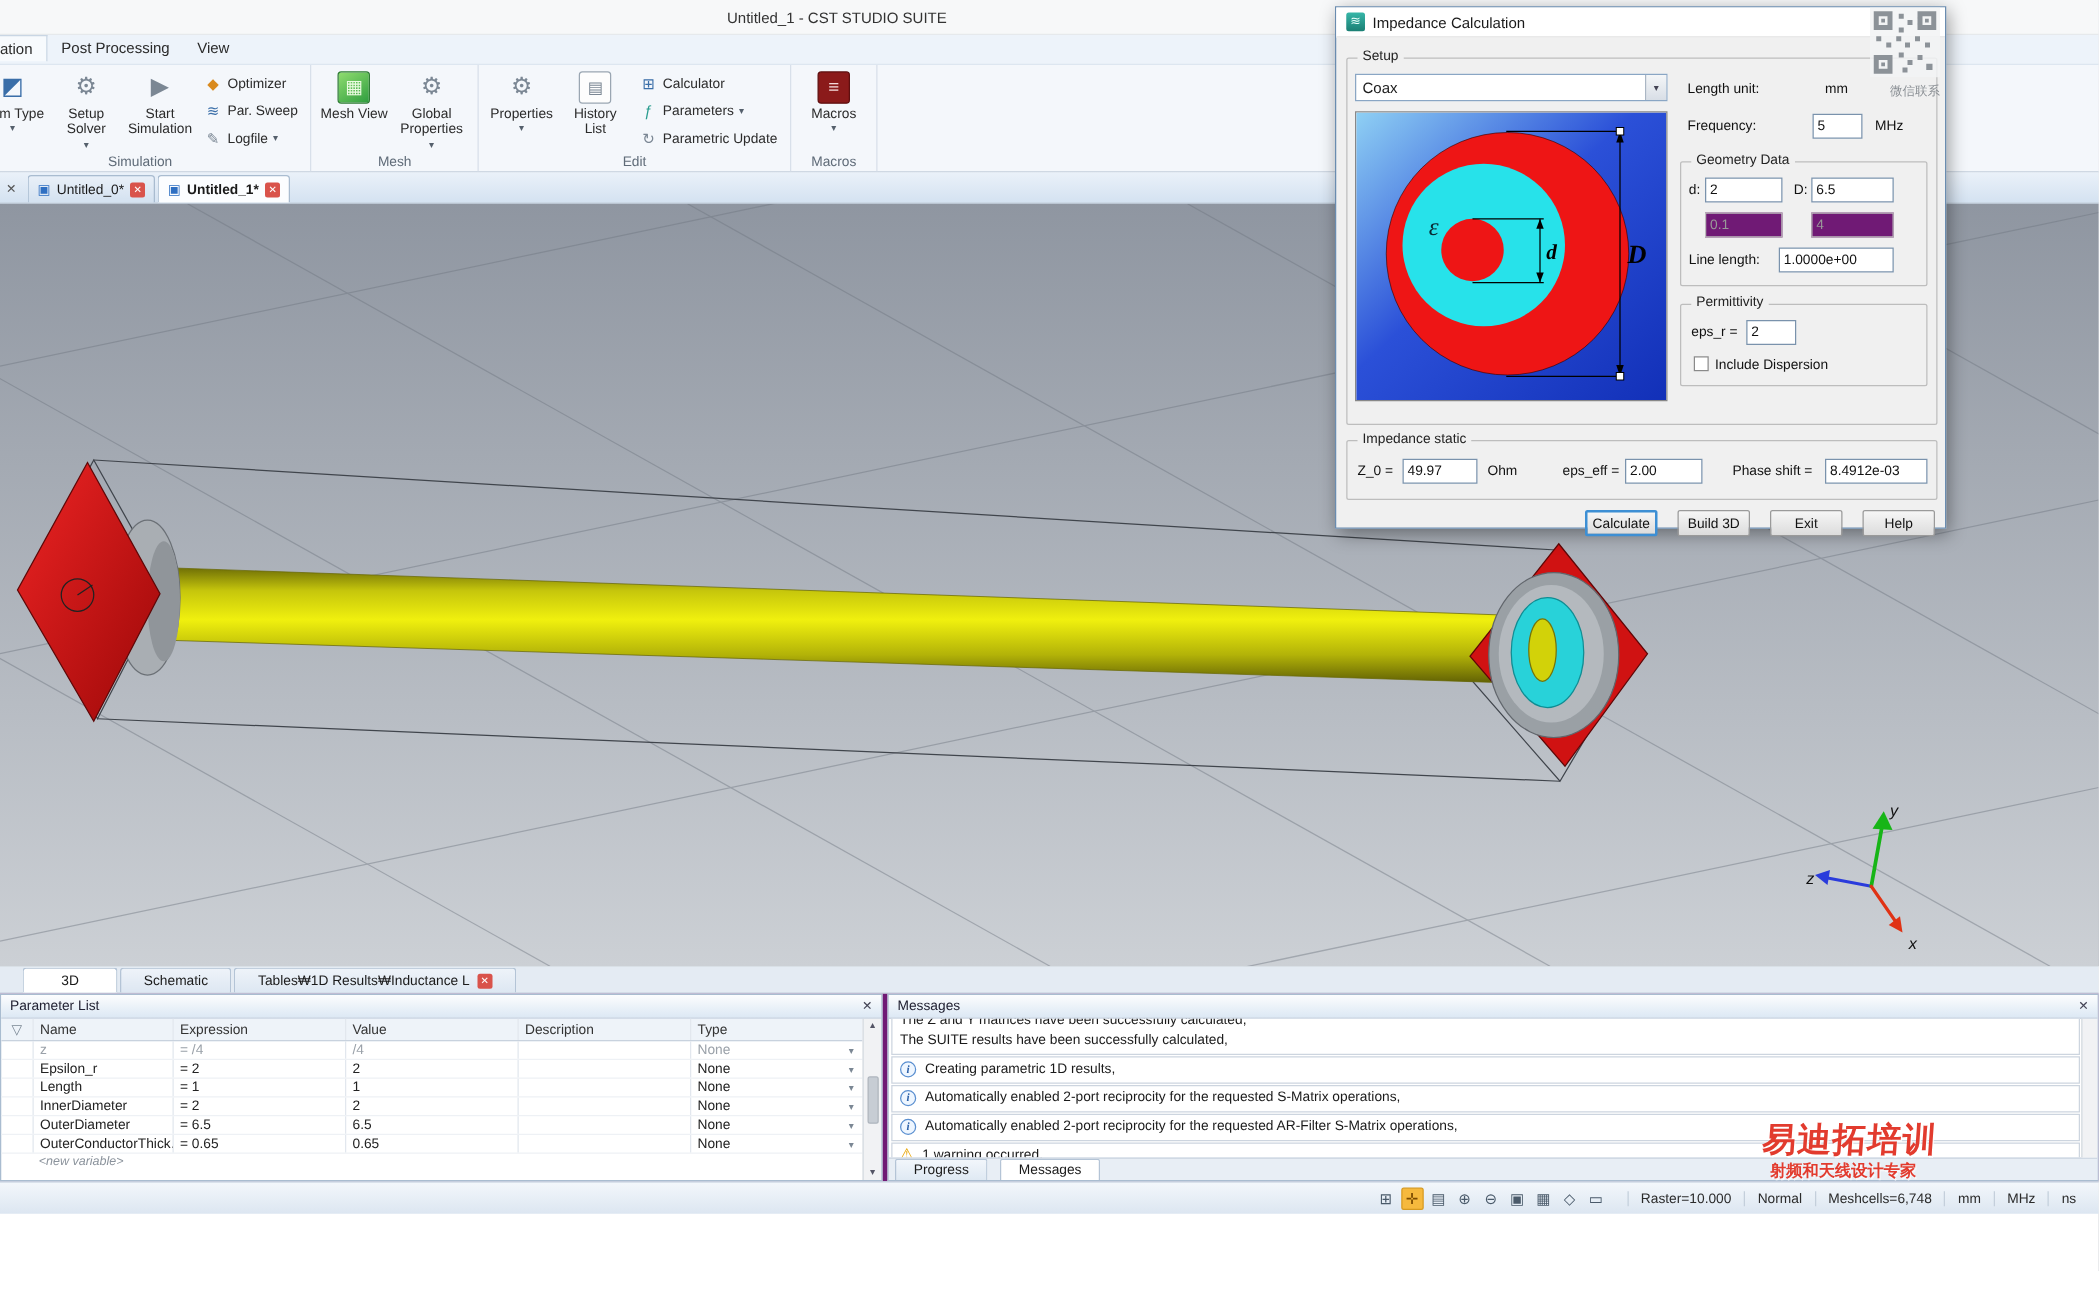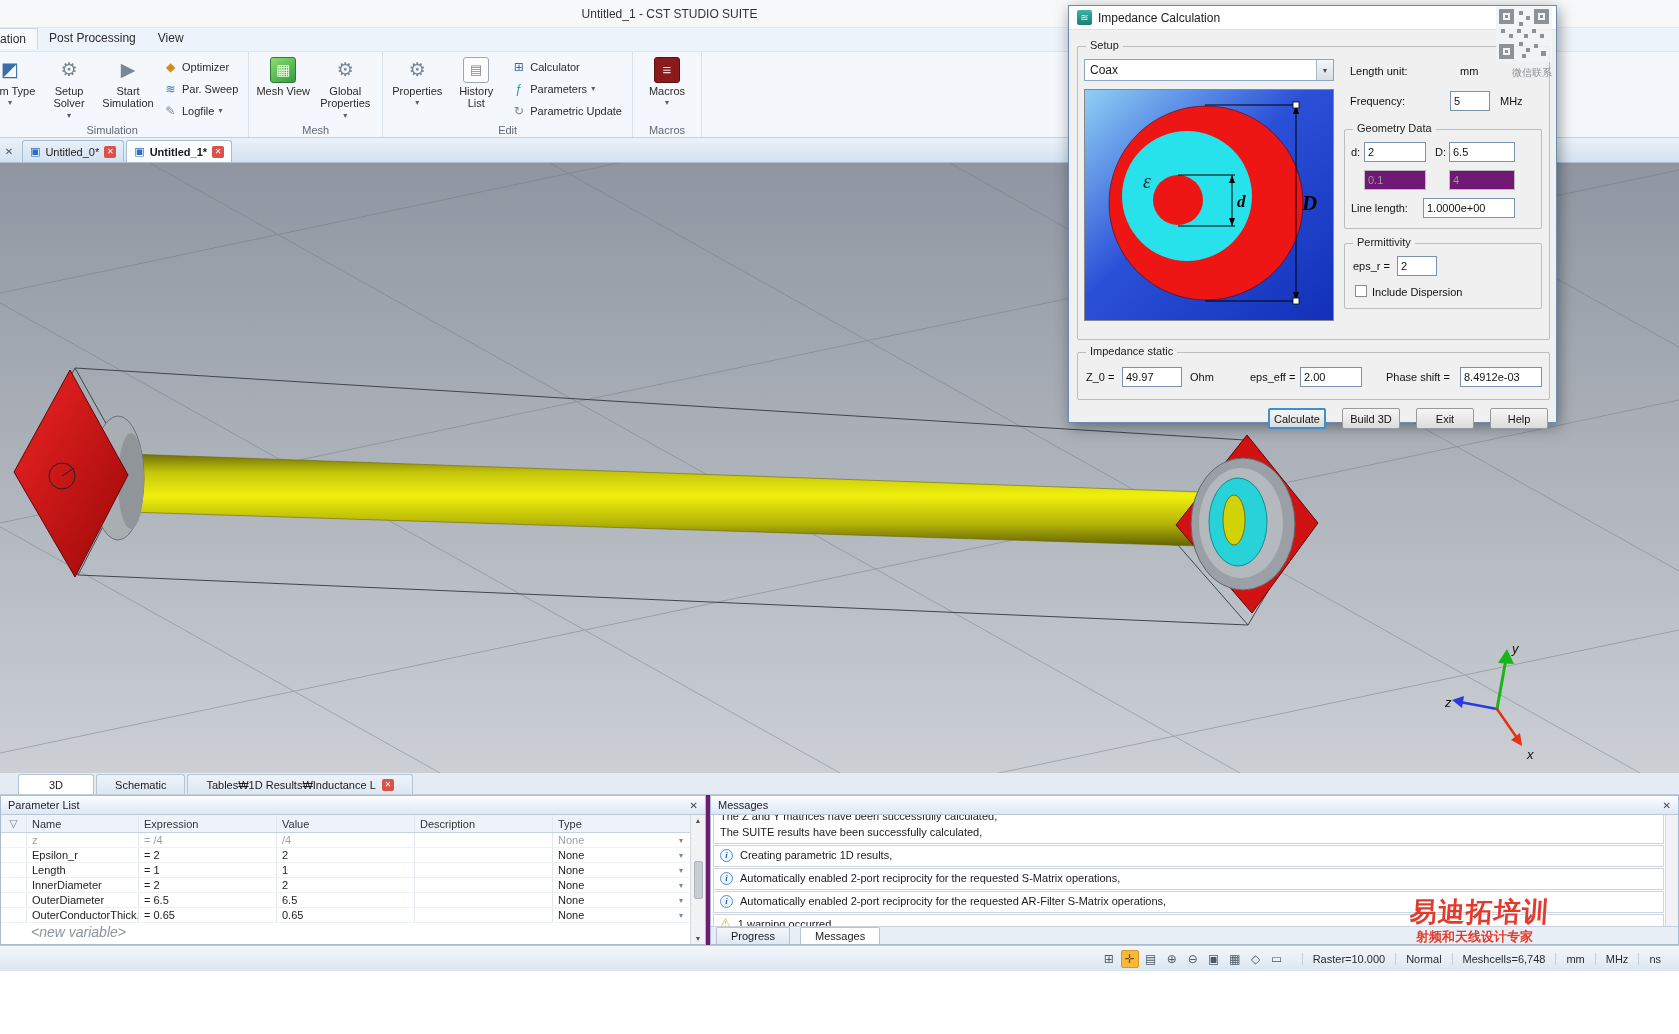--- a/index.html
+++ b/index.html
@@ -51,21 +51,21 @@
 .panel-x{margin-left:auto;font-size:10px;color:#445}
 
 
 .pt-head,.pt-row{display:grid;grid-template-columns:26px 112px 138px 138px 138px 1fr;align-items:center}
 .pt-head{background:#eef3f9;border-bottom:1px solid #c8d2de;height:18px;font-size:11px;color:#333}
 .pt-row{height:15px;font-size:11px;border-bottom:1px solid #eef1f5;color:#222}
 .pt-cell{padding:0 5px;border-right:1px solid #e2e7ee;overflow:hidden;white-space:nowrap;height:100%;display:flex;align-items:center}
 .pt-row.dim{color:#9aa1a9}
 .type-cell{display:flex;justify-content:space-between;align-items:center}
 .type-arrow{color:#7b8794;font-size:8px;padding-right:2px}
-.new-var{font-style:italic;color:#8b939c;font-size:14px;padding:1px 0 0 30px}
+.new-var{font-style:italic;color:#8b939c;font-size:10px;padding:1px 0 0 30px}
 .pt-scroll{position:absolute;right:0;top:19px;bottom:0;width:15px;background:#f1f2f4;border-left:1px solid #d4dae0;display:flex;flex-direction:column;align-items:center;font-size:7px;color:#556;justify-content:space-between;padding:2px 0}
 .pt-thumb{width:9px;flex:0 0 38px;background:#c7cdd4;border:1px solid #aeb5bd;border-radius:2px}
 .pt-body{position:relative;margin-right:15px}
 
 
 .msg-list{flex:1;overflow:hidden;padding:1px 14px 0 2px;display:flex;flex-direction:column;gap:1px}
 .msg-box{border:1px solid #cdd5df;background:#fff;display:flex;align-items:flex-start;gap:7px;padding:2px 6px;font-size:11px;line-height:1.45}
 .msg-box.first{margin-top:-10px}
 .info-badge{flex:0 0 13px;width:13px;height:13px;border-radius:50%;background:#eef6ff;border:1px solid #5a8fd0;color:#2a5fa8;font-size:9px;font-weight:bold;font-style:italic;display:flex;align-items:center;justify-content:center;font-family:"Liberation Serif",serif;margin-top:1px}
 .warn-badge{color:#e8a400;font-size:12px;line-height:1}

